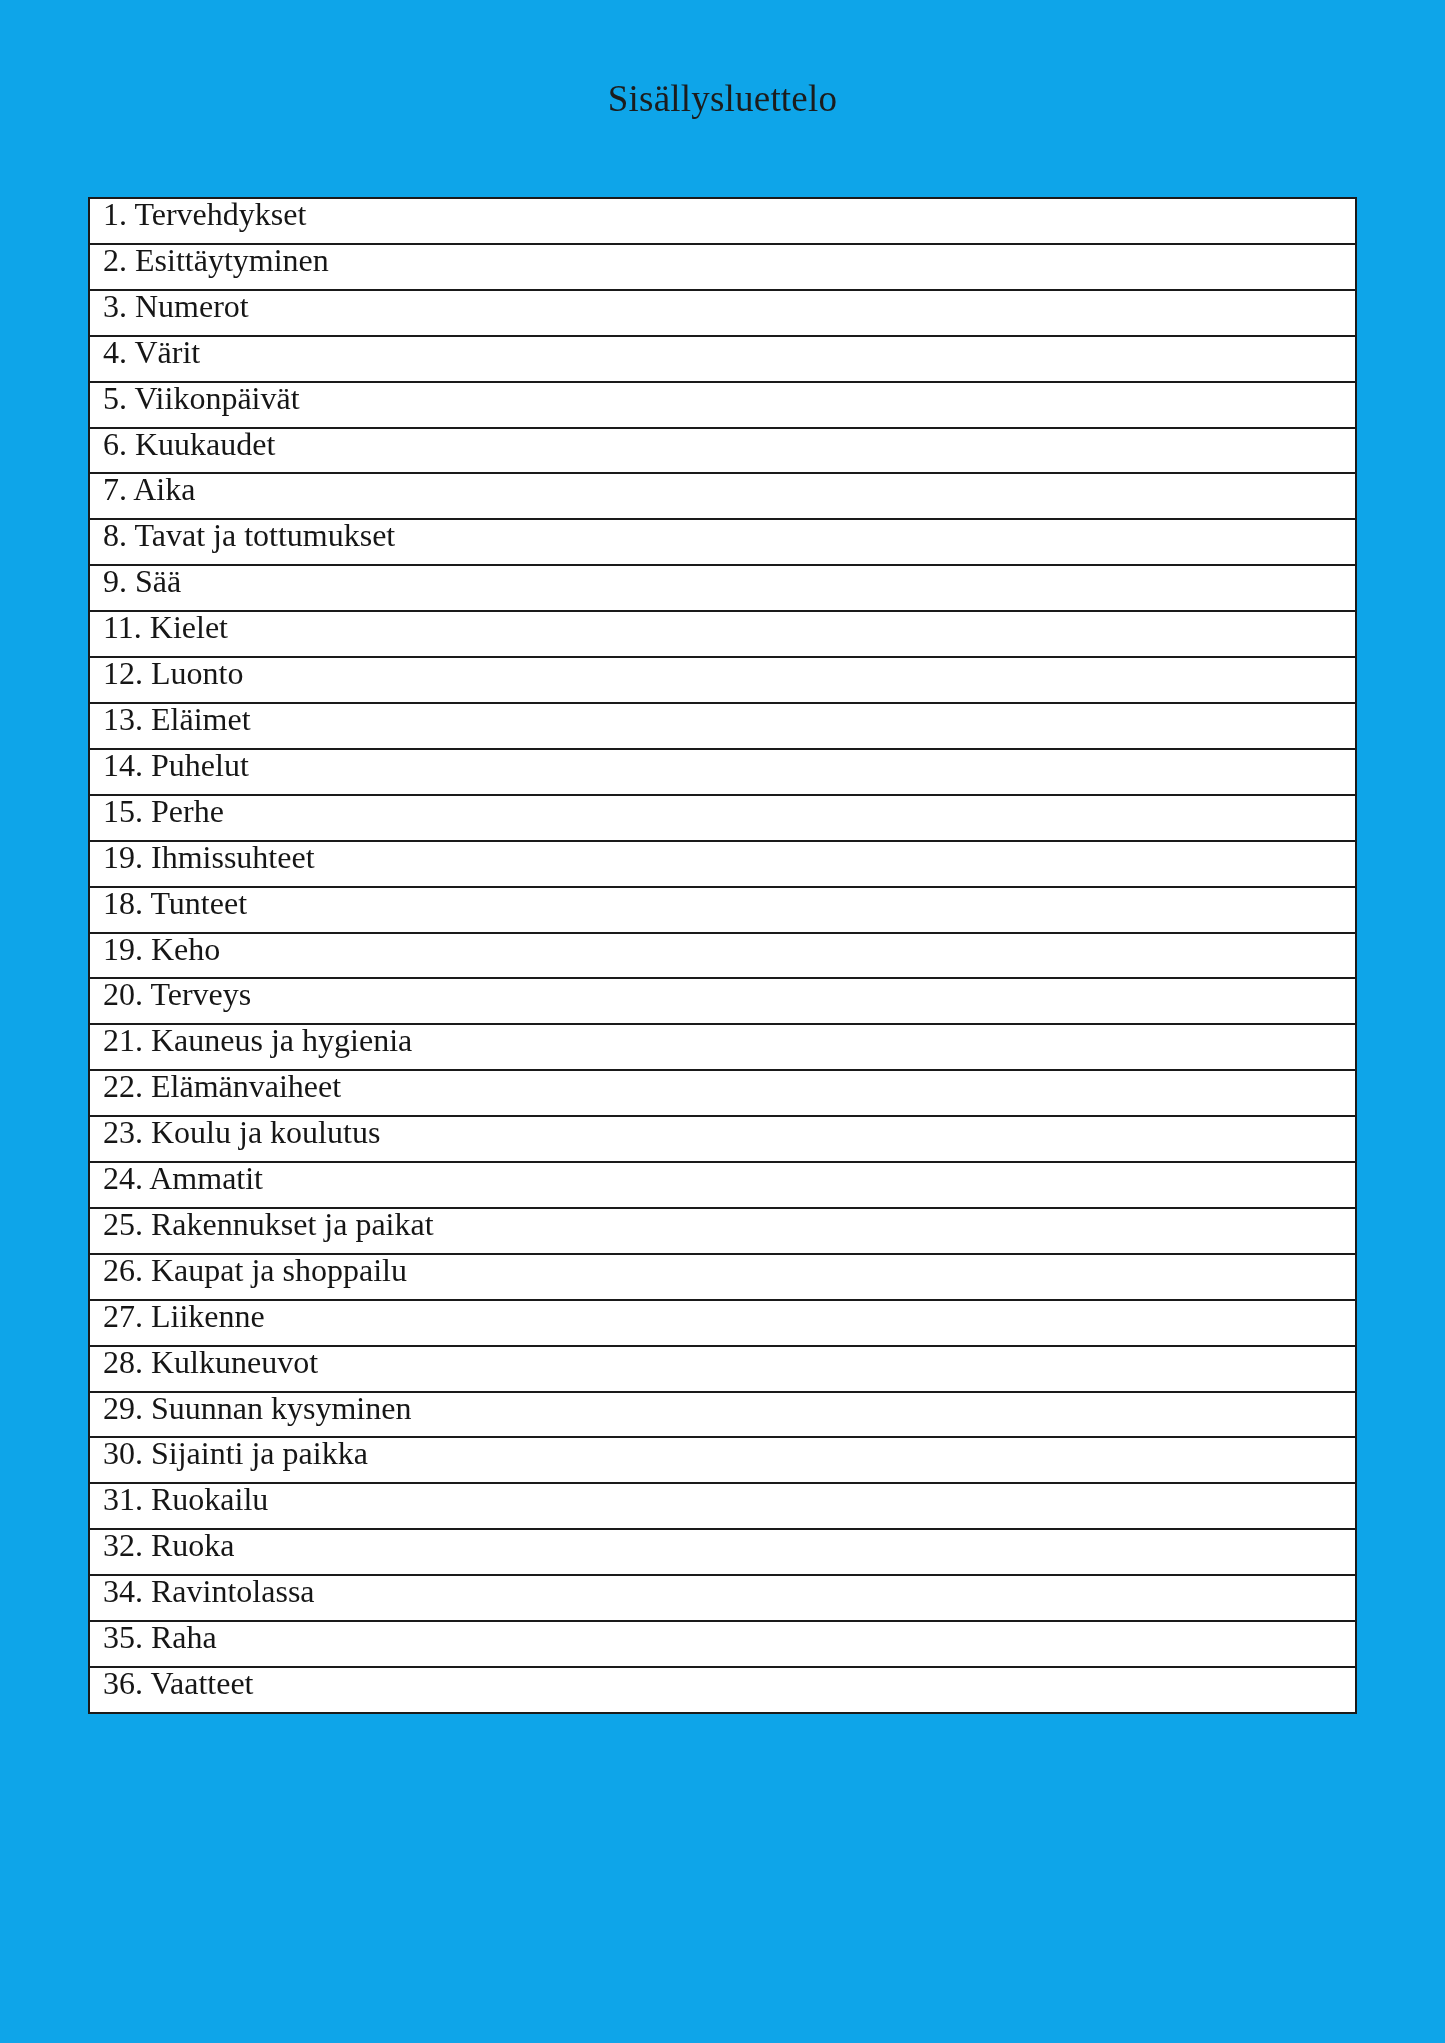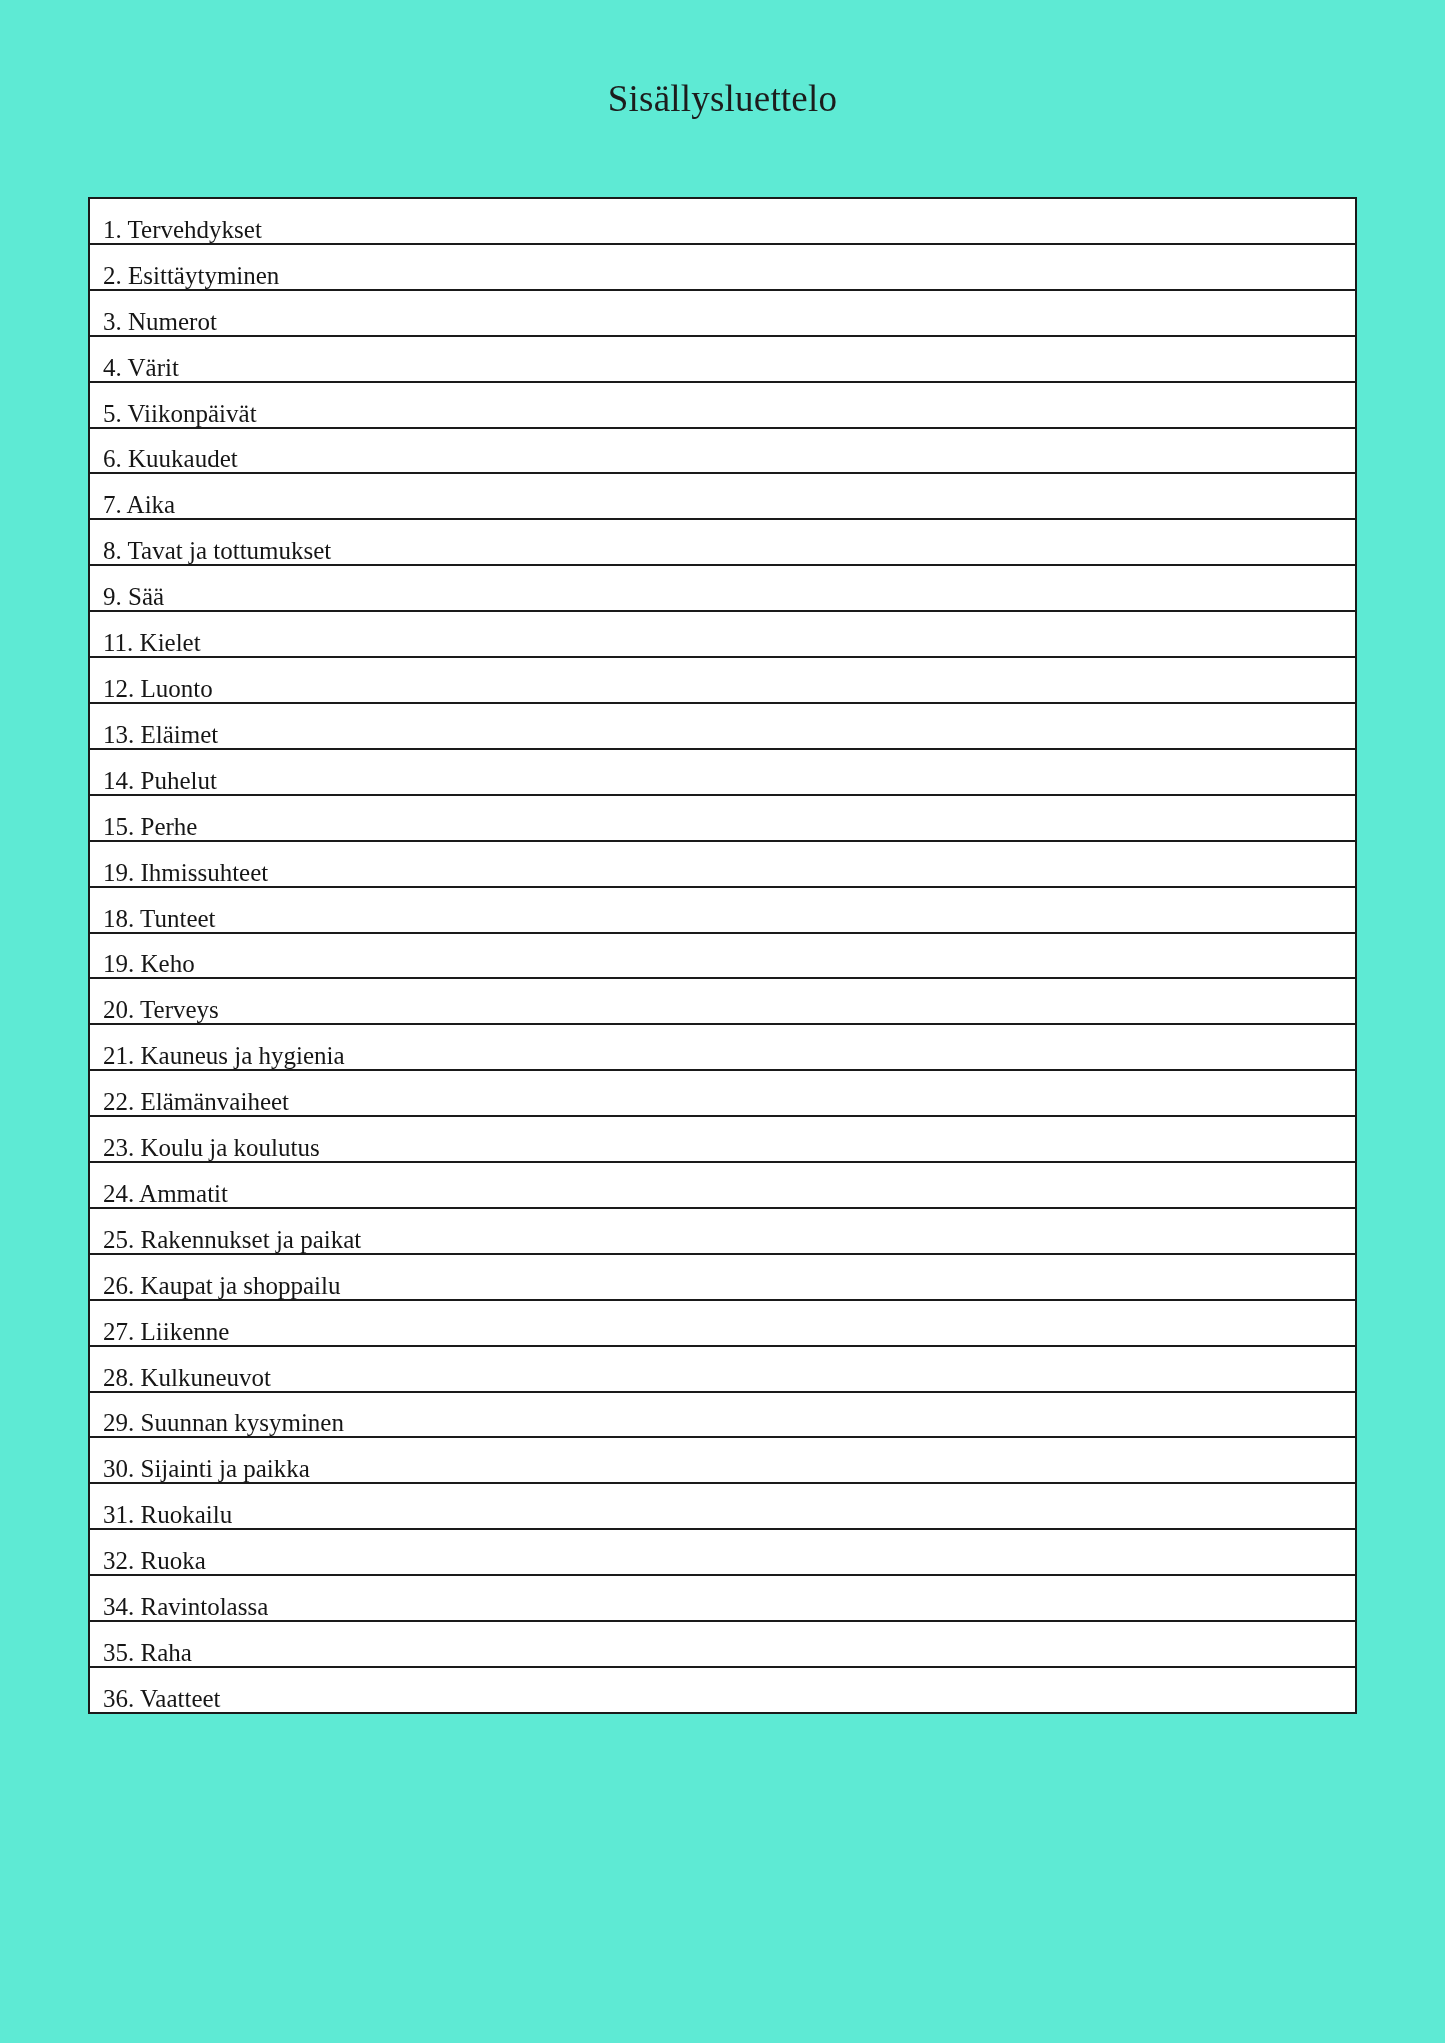--- a/index.html
+++ b/index.html
@@ -4,21 +4,21 @@
 <style>
   html, body {
     margin: 0;
     padding: 0;
     background: #ffffff;
   }
   .page {
     position: relative;
     width: 1445px;
     height: 2043px;
-    background: #5eead4;
+    background: #0ea5e9;
     font-family: "Liberation Serif", "DejaVu Serif", serif;
     color: #1a1a1a;
     overflow: hidden;
   }
   .doc-title {
     position: absolute;
     left: 0;
     top: 78px;
     width: 100%;
     text-align: center;
@@ -32,23 +32,23 @@
     left: 88px;
     top: 197px;
     width: 1265px;
     border: 2px solid #1a1a1a;
     background: #ffffff;
   }
   .toc-row {
     height: 43.92px;
     border-top: 2px solid #1a1a1a;
     display: flex;
-    align-items: flex-end;
+    align-items: flex-start;
     padding-left: 13px;
-    font-size: 25px;
+    font-size: 32px;
     line-height: 1;
     color: #161616;
     white-space: nowrap;
     overflow: hidden;
   }
   .toc-row:first-child {
     border-top: none;
   }
   .toc-label {
     display: inline-block;

